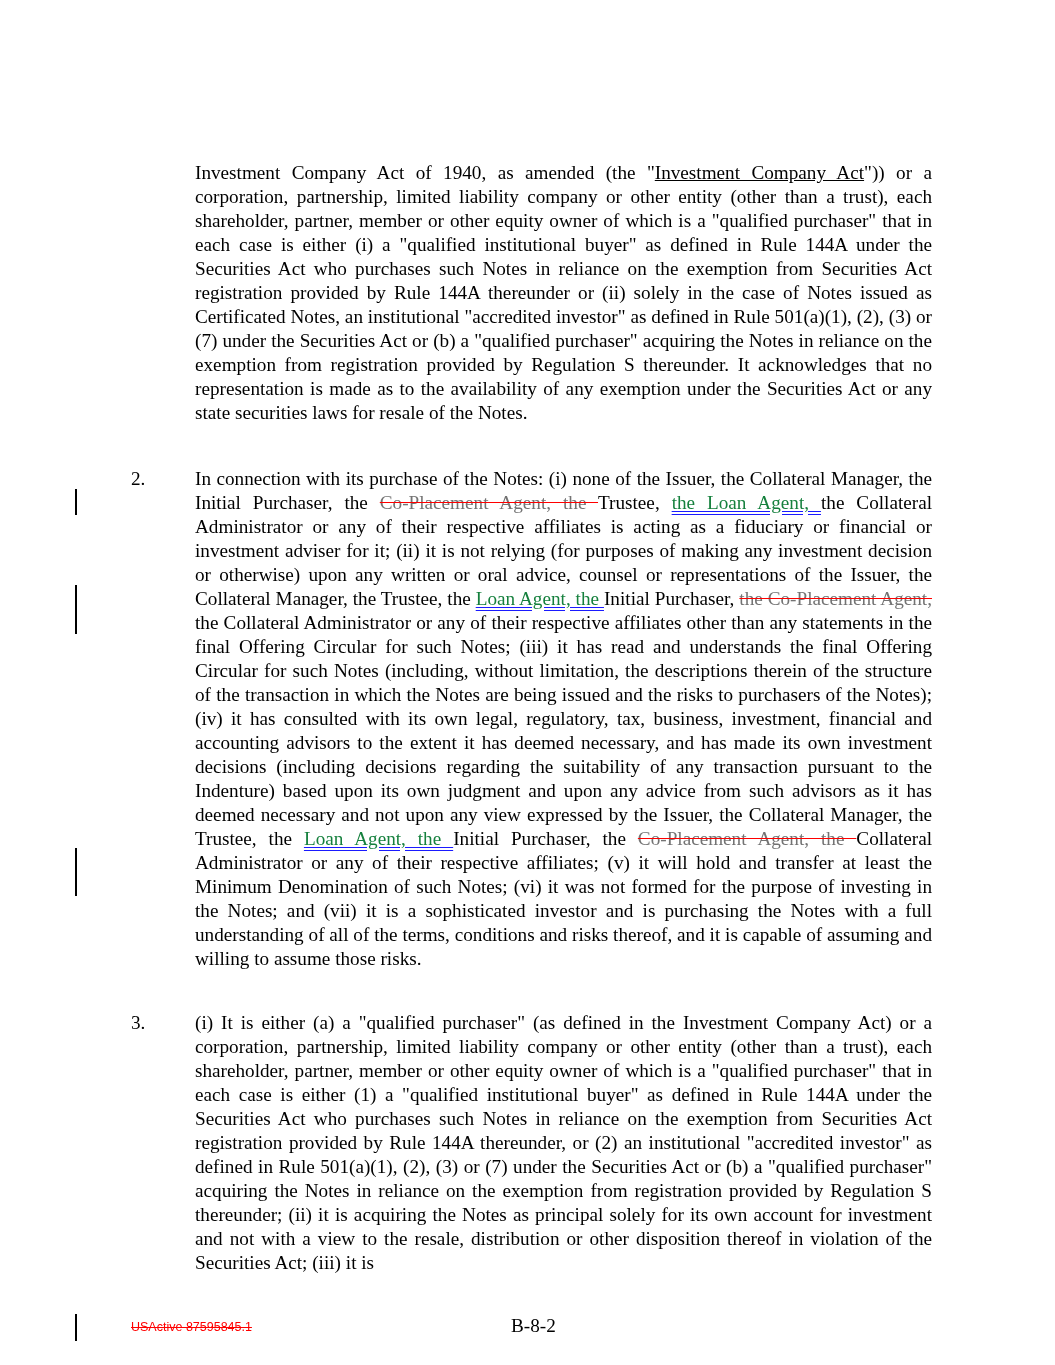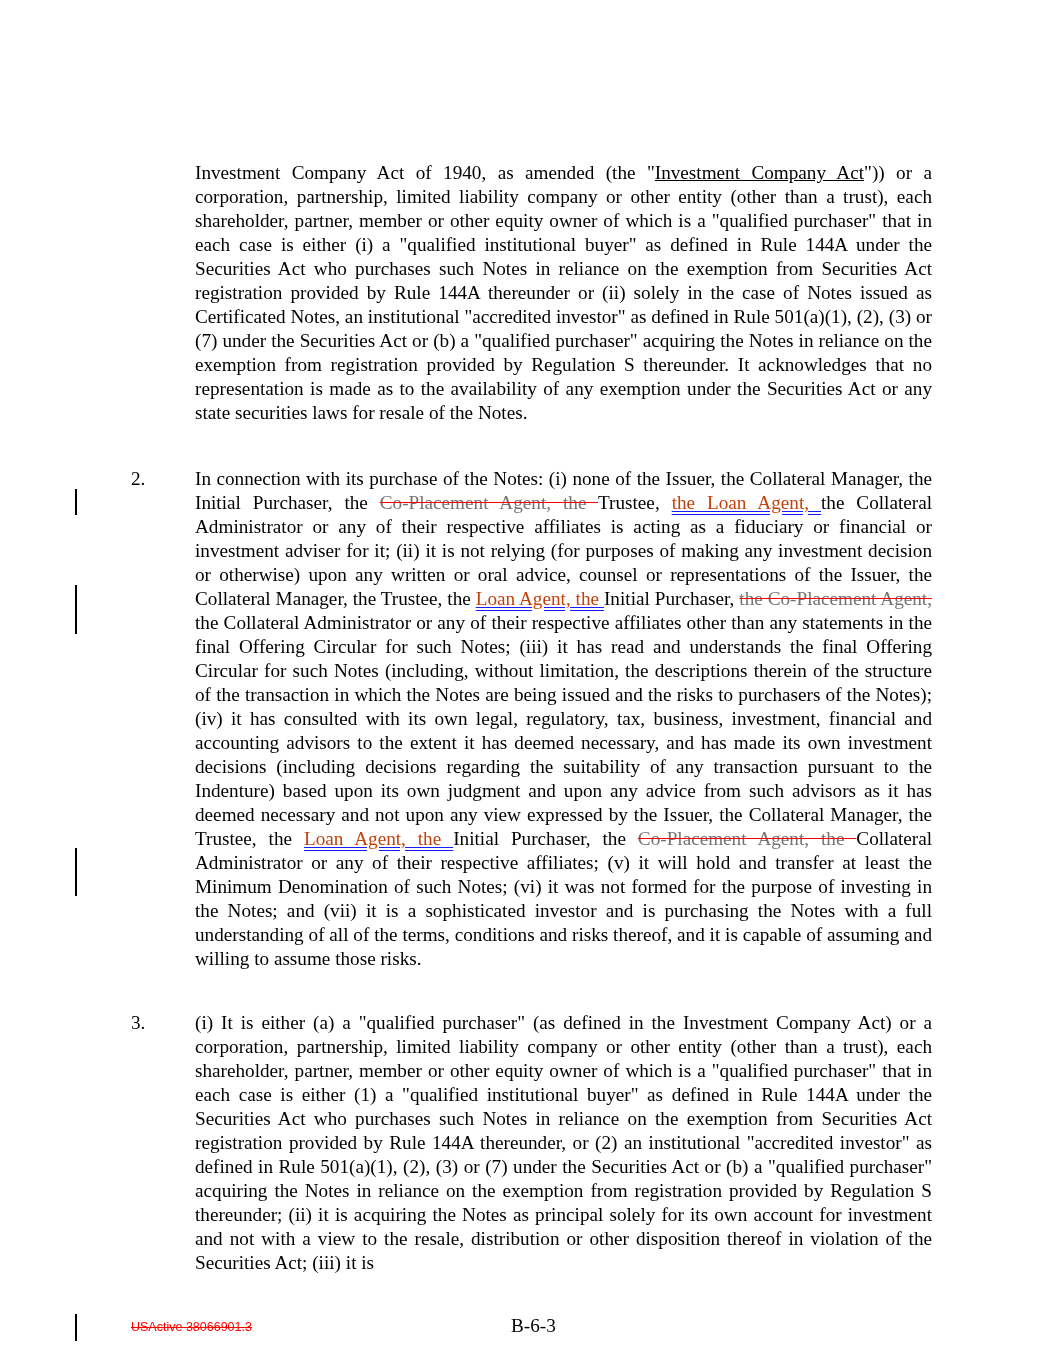--- a/index.html
+++ b/index.html
@@ -10,21 +10,21 @@
     }
     .para {
       position: absolute; left: 187px; width: 737px;
       line-height: 24px; text-align: justify;
       text-align-last: left;
     }
     .num {
       position: absolute; left: 123px; line-height: 24px;
     }
     .del { color: #737373; text-decoration: line-through; text-decoration-color: #ff0000; }
-    .ins { color: #c2410c; text-decoration: underline double; text-decoration-color: #1a1aff; text-underline-offset: 2px; }
+    .ins { color: #15803d; text-decoration: underline double; text-decoration-color: #1a1aff; text-underline-offset: 2px; }
     .u { text-decoration: underline; }
     .changebar { position: absolute; left: 67px; width: 2px; background: #000; }
     .footer-id {
       position: absolute; left: 123px; top: 1284px;
       font-family: "Liberation Sans", sans-serif; font-size: 12.5px;
       color: #ff0000; text-decoration: line-through;
     }
     .footer-page {
       position: absolute; left: 503px; top: 1279px; font-size: 19.2px;
     }
@@ -40,15 +40,15 @@
   <div class="para" style="top:431px;"><span>In connection with its purchase of the Notes:  (i) none of the Issuer, the Collateral Manager, the Initial Purchaser, the </span><span class="del">Co-Placement Agent, the </span><span>Trustee, </span><span class="ins">the Loan Agent, </span><span>the Collateral Administrator or any of their respective affiliates is acting as a fiduciary or financial or investment adviser for it; (ii) it is not relying (for purposes of making any investment decision or otherwise) upon any written or oral advice, counsel or representations of the Issuer, the Collateral Manager, the Trustee, the </span><span class="ins">Loan Agent, the </span><span>Initial Purchaser, </span><span class="del">the Co-Placement Agent, </span><span>the Collateral Administrator or any of their respective affiliates other than any statements in the final Offering Circular for such Notes; (iii) it has read and understands the final Offering Circular for such Notes (including, without limitation, the descriptions therein of the structure of the transaction in which the Notes are being issued and the risks to purchasers of the Notes); (iv) it has consulted with its own legal, regulatory, tax, business, investment, financial and accounting advisors to the extent it has deemed necessary, and has made its own investment decisions (including decisions regarding the suitability of any transaction pursuant to the Indenture) based upon its own judgment and upon any advice from such advisors as it has deemed necessary and not upon any view expressed by the Issuer, the Collateral Manager, the Trustee, the </span><span class="ins">Loan Agent, the </span><span>Initial Purchaser, the </span><span class="del">Co-Placement Agent, the </span><span>Collateral Administrator or any of their respective affiliates; (v) it will hold and transfer at least the Minimum Denomination of such Notes; (vi) it was not formed for the purpose of investing in the Notes; and (vii) it is a sophisticated investor and is purchasing the Notes with a full understanding of all of the terms, conditions and risks thereof, and it is capable of assuming and willing to assume those risks.</span></div>
 
   <div class="num" style="top:975px;">3.</div>
   <div class="para" style="top:975px;">(i) It is either (a) a "qualified purchaser" (as defined in the Investment Company Act) or a corporation, partnership, limited liability company or other entity (other than a trust), each shareholder, partner, member or other equity owner of which is a "qualified purchaser" that in each case is either (1) a "qualified institutional buyer" as defined in Rule 144A under the Securities Act who purchases such Notes in reliance on the exemption from Securities Act registration provided by Rule 144A thereunder, or (2) an institutional "accredited investor" as defined in Rule 501(a)(1), (2), (3) or (7) under the Securities Act or (b) a "qualified purchaser" acquiring the Notes in reliance on the exemption from registration provided by Regulation S thereunder; (ii) it is acquiring the Notes as principal solely for its own account for investment and not with a view to the resale, distribution or other disposition thereof in violation of the Securities Act; (iii) it is</div>
 
   <div class="changebar" style="top:453px; height:26px;"></div>
   <div class="changebar" style="top:549px; height:49px;"></div>
   <div class="changebar" style="top:812px; height:48px;"></div>
   <div class="changebar" style="top:1278px; height:27px;"></div>
 
-  <div class="footer-id">USActive 38066901.3</div>
-  <div class="footer-page">B-6-3</div>
+  <div class="footer-id">USActive 87595845.1</div>
+  <div class="footer-page">B-8-2</div>
 </div>
 
 </body></html>

